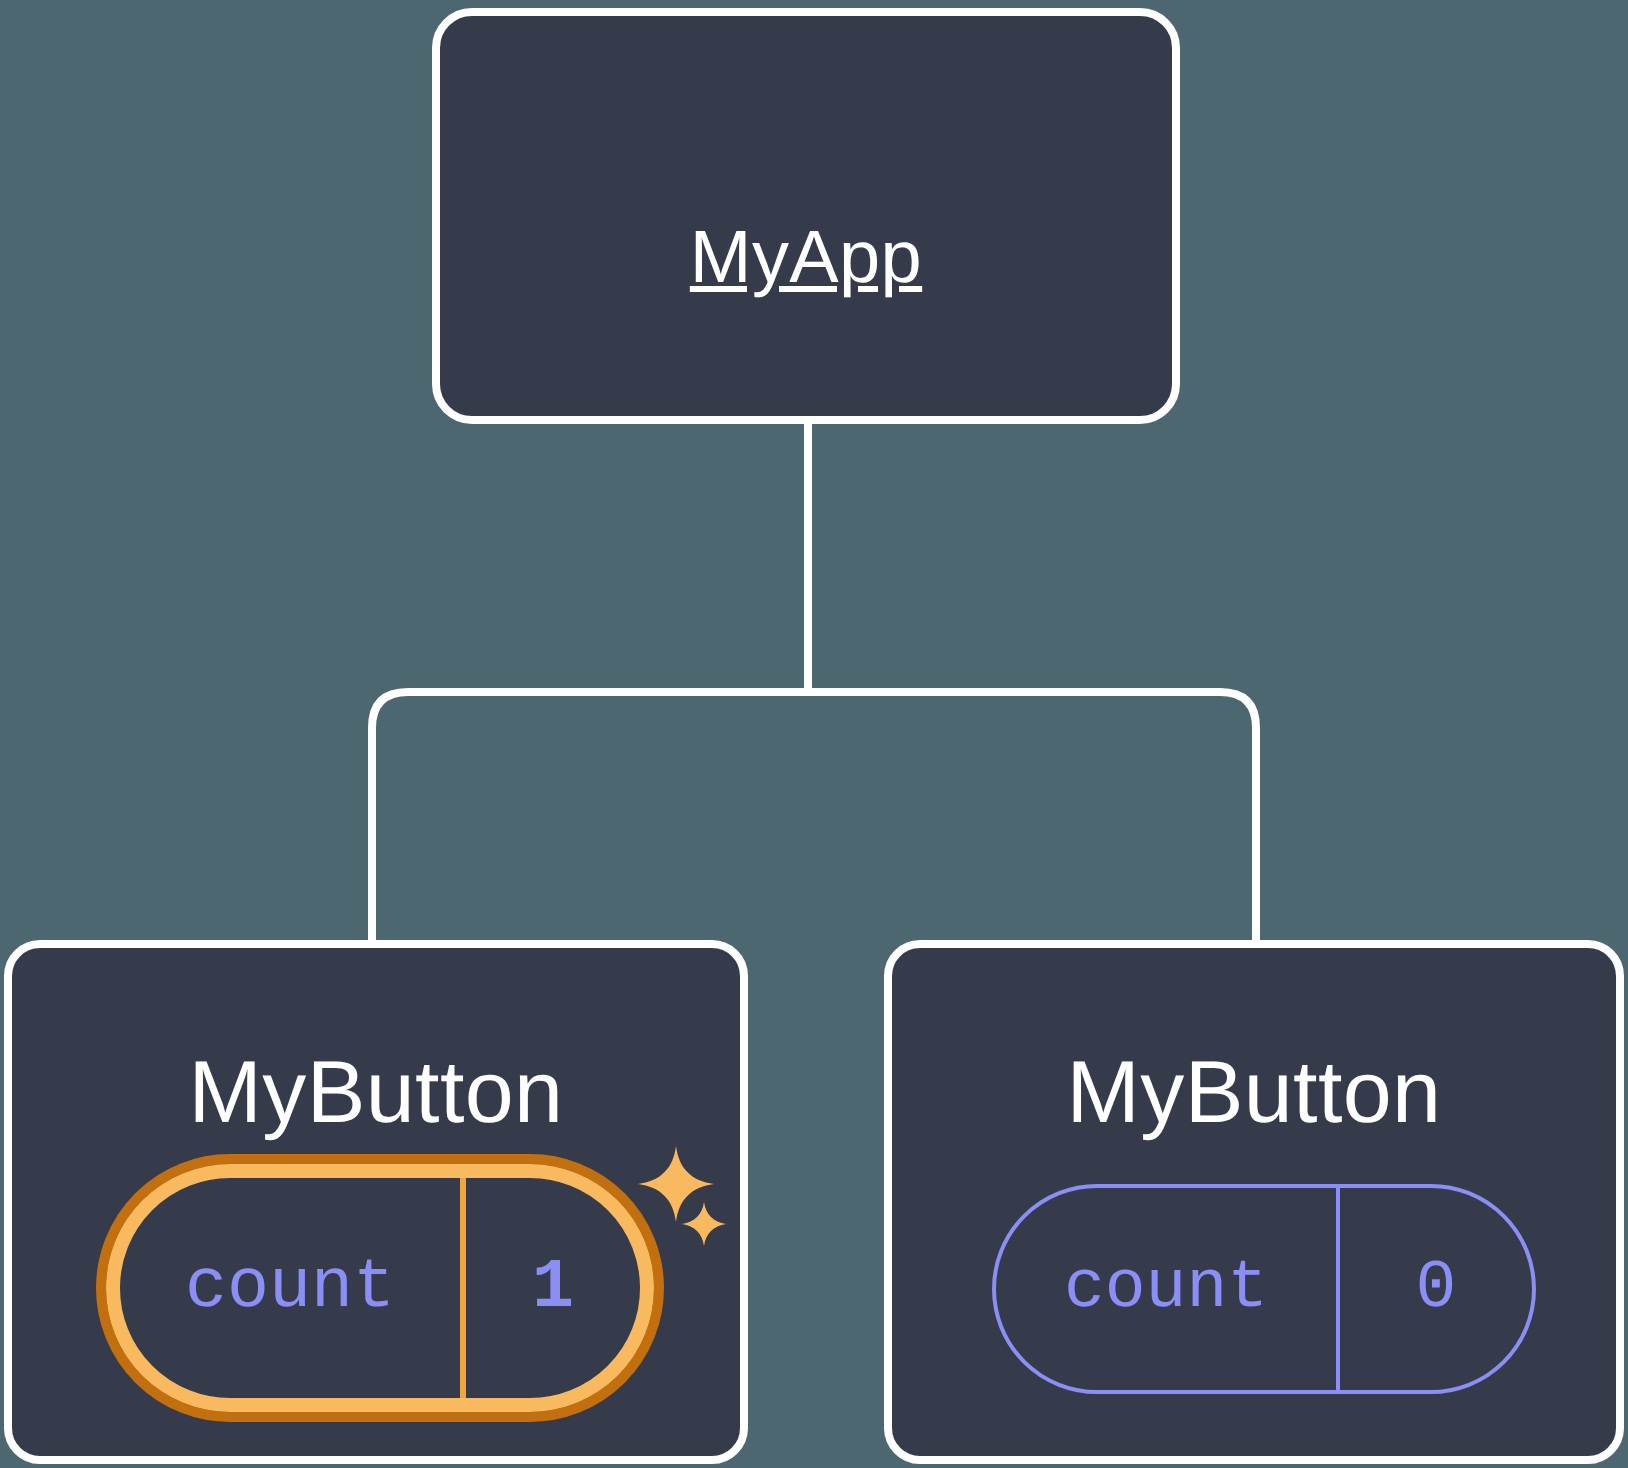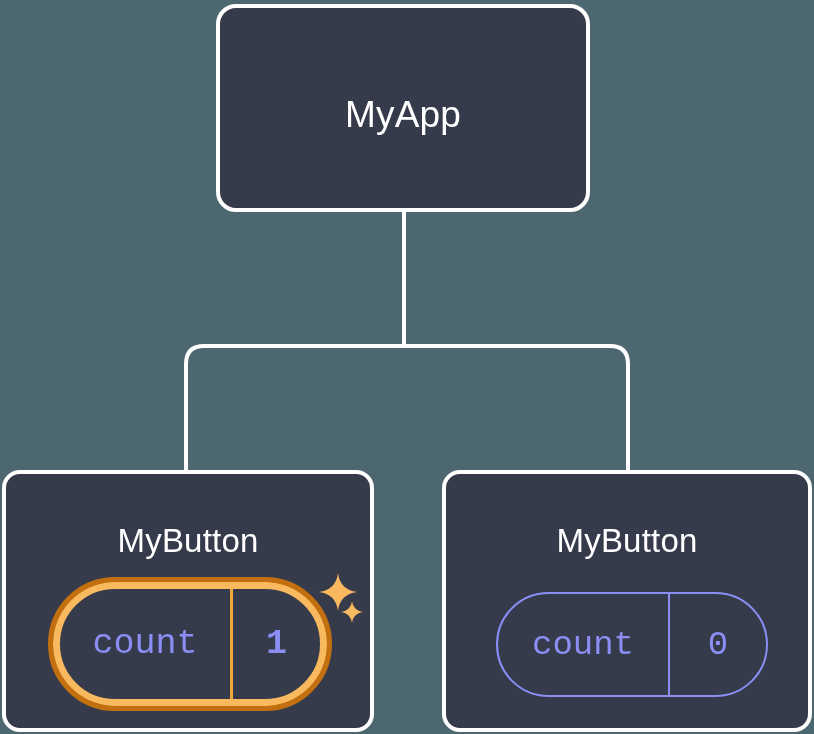--- a/index.html
+++ b/index.html
@@ -47,39 +47,40 @@
   }
 
   #node-root {
     left: 216px;
     top: 4px;
     width: 374px;
     height: 208px;
     border-radius: 20px;
   }
   #node-root .node-title {
-    top: 86px;
+    top: 100px;
     font-size: 37px;
+    text-decoration: underline;
   }
 
   #node-child-left {
     left: 2px;
     top: 470px;
     width: 372px;
     height: 262px;
   }
   #node-child-right {
     left: 442px;
     top: 470px;
     width: 370px;
     height: 262px;
   }
   .node-child .node-title {
     top: 518px;
-    font-size: 33px;
+    font-size: 44px;
   }
   #node-child-left .node-title { top: 48px; }
   #node-child-right .node-title { top: 48px; }
 
   
   .pill {
     position: absolute;
     display: flex;
     align-items: stretch;
     box-sizing: border-box;

